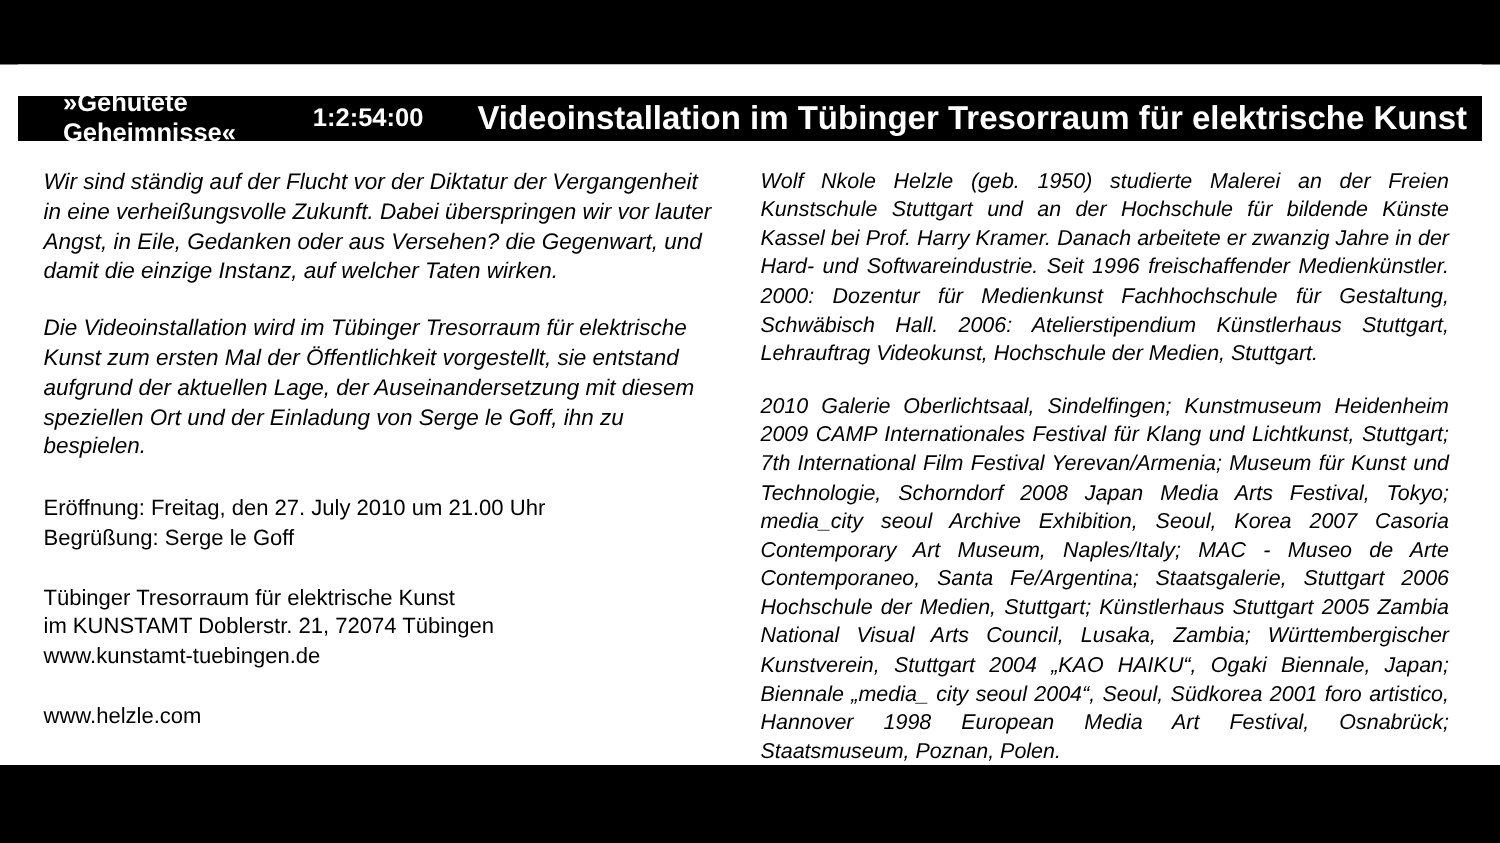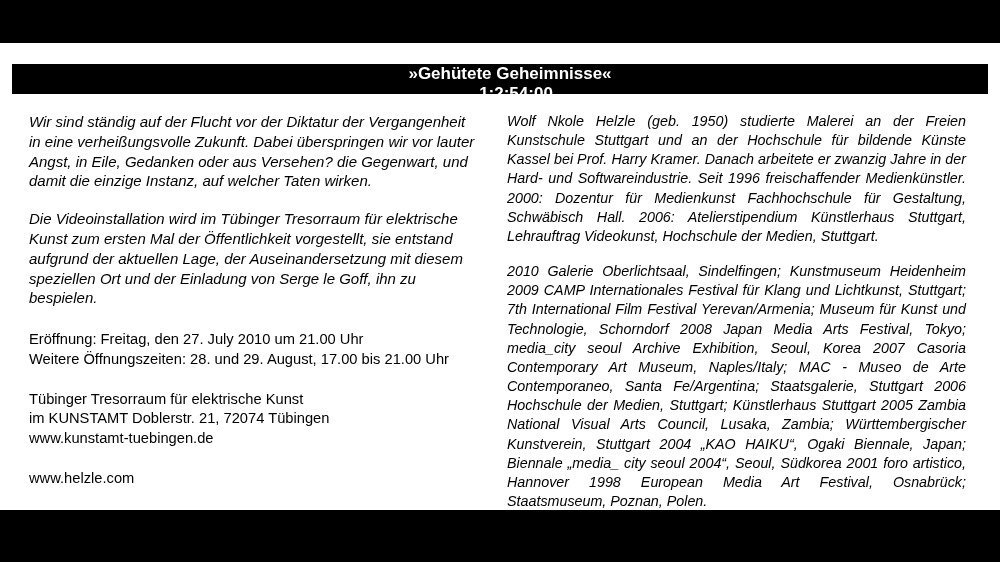--- a/index.html
+++ b/index.html
@@ -52,21 +52,20 @@
     left: 12px;
     top: 64px;
     width: 976px;
     height: 30px;
     background: #000000;
     color: #ffffff;
     display: flex;
     align-items: center;
     box-sizing: border-box;
     padding: 0 10px;
-    flex-direction: column;
   }
   .header .title {
     font-size: 17px;
     font-weight: bold;
     letter-spacing: 0px;
     margin-left: 20px;
   }
   .header .timecode {
     font-size: 17px;
     font-weight: bold;
@@ -140,21 +139,21 @@
     <span class="subtitle">Videoinstallation im Tübinger Tresorraum für elektrische Kunst</span>
   </div>
 
   <div class="content">
 
     <div class="col-left">
       <p>Wir sind ständig auf der Flucht vor der Diktatur der Vergangenheit in eine verheißungsvolle Zukunft. Dabei überspringen wir vor lauter Angst, in Eile, Gedanken oder aus Versehen? die Gegenwart, und damit die einzige Instanz, auf welcher Taten wirken.</p>
       <p class="block-gap">Die Videoinstallation wird im Tübinger Tresorraum für elektrische Kunst zum ersten Mal der Öffentlichkeit vorgestellt, sie entstand aufgrund der aktuellen Lage, der Auseinandersetzung mit diesem speziellen Ort und der Einladung von Serge le Goff, ihn zu bespielen.</p>
 
       <div class="line">Eröffnung: Freitag, den 27. July 2010 um 21.00 Uhr</div>
-      <div class="line">Weitere Öffnungszeiten: 28. und 29. August, 17.00 bis 21.00 Uhr</div>
+      <div class="line">Begrüßung: Serge le Goff</div>
 
       <div class="spacer-md"></div>
 
       <div class="line">Tübinger Tresorraum für elektrische Kunst</div>
       <div class="line">im KUNSTAMT Doblerstr. 21, 72074 Tübingen</div>
       <div class="line">www.kunstamt-tuebingen.de</div>
 
       <div class="spacer-md"></div>
 
       <div class="line">www.helzle.com</div>

